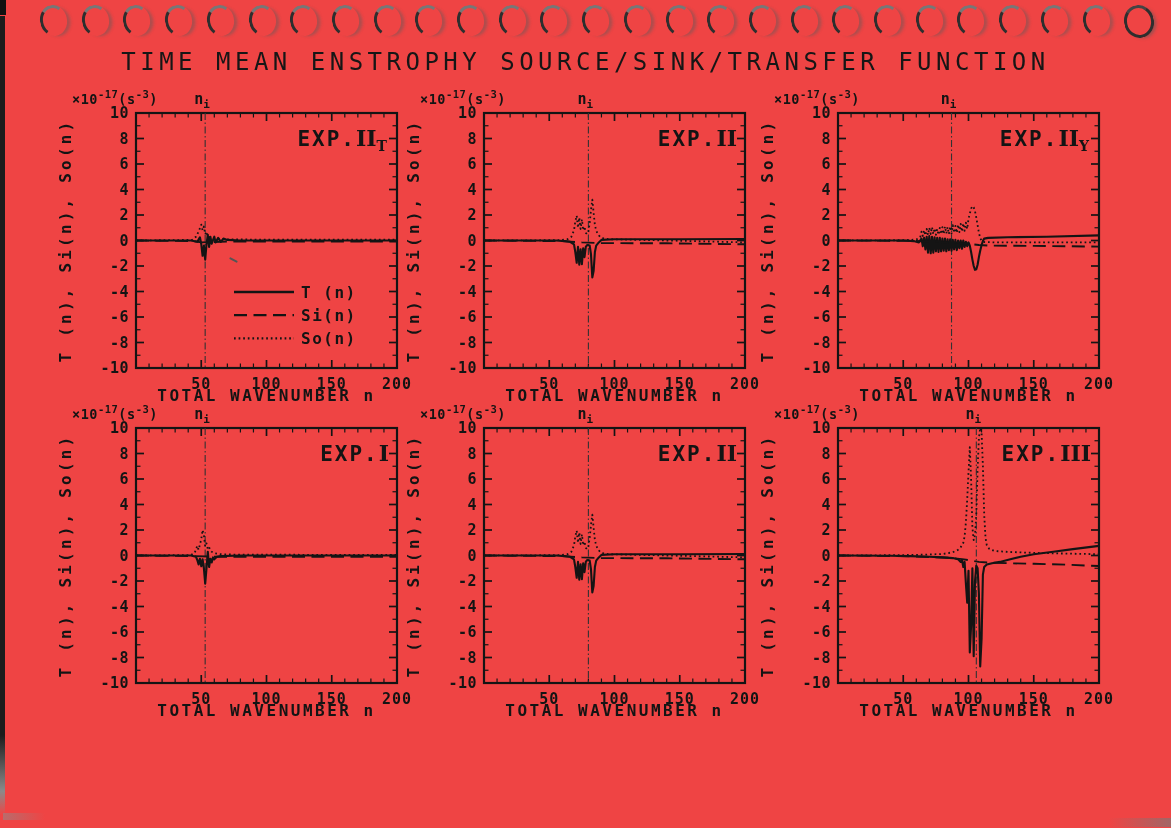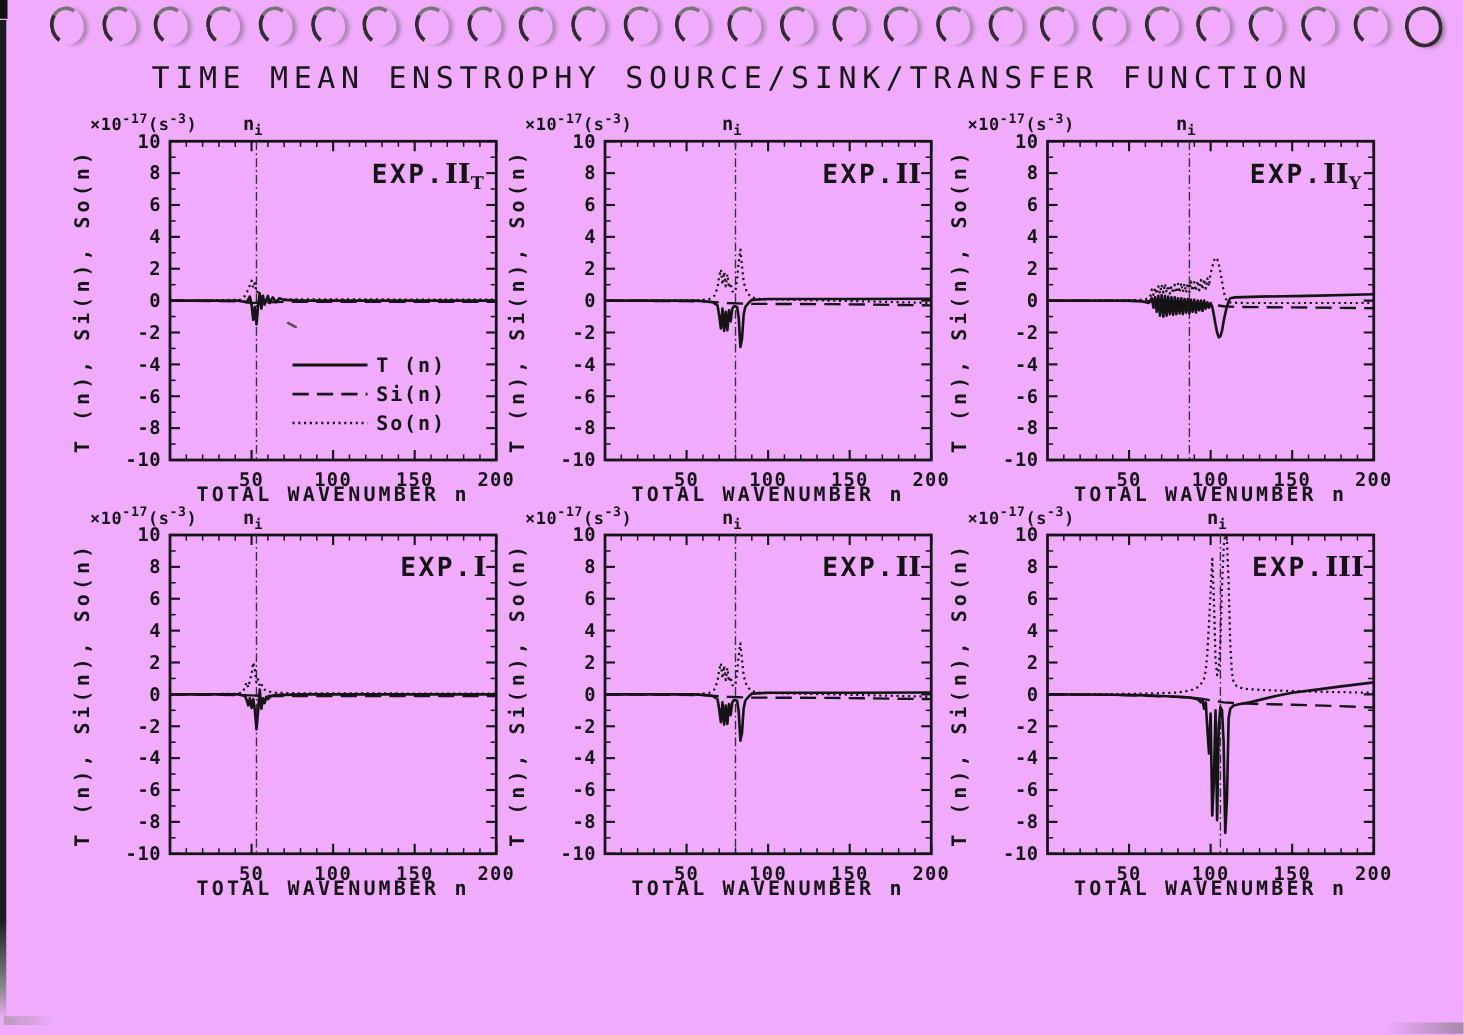--- a/index.html
+++ b/index.html
@@ -1,17 +1,17 @@
 <!DOCTYPE html>
 <html><head>
 <meta charset="utf-8">
 <style>
   html,body{margin:0;padding:0;background:#e8e8e8;}
   .sheet{
-    position:relative; width:1171px; height:828px; background:#f0abfc;
+    position:relative; width:1171px; height:828px; background:#ef4444;
     overflow:hidden; font-family:"DejaVu Sans Mono", monospace; color:#141414;
   }
   
   .holes{position:absolute;left:0;top:0;width:1171px;height:40px;}
   .hole{
     position:absolute; top:5px; width:21px; height:25px; border-radius:50%;
     border:3px solid transparent; border-left-color:#2e2e2e; border-top-color:#777;
     transform:rotate(-12deg);
     box-shadow:4px 2px 3px -1px rgba(90,90,90,.45);
   }

